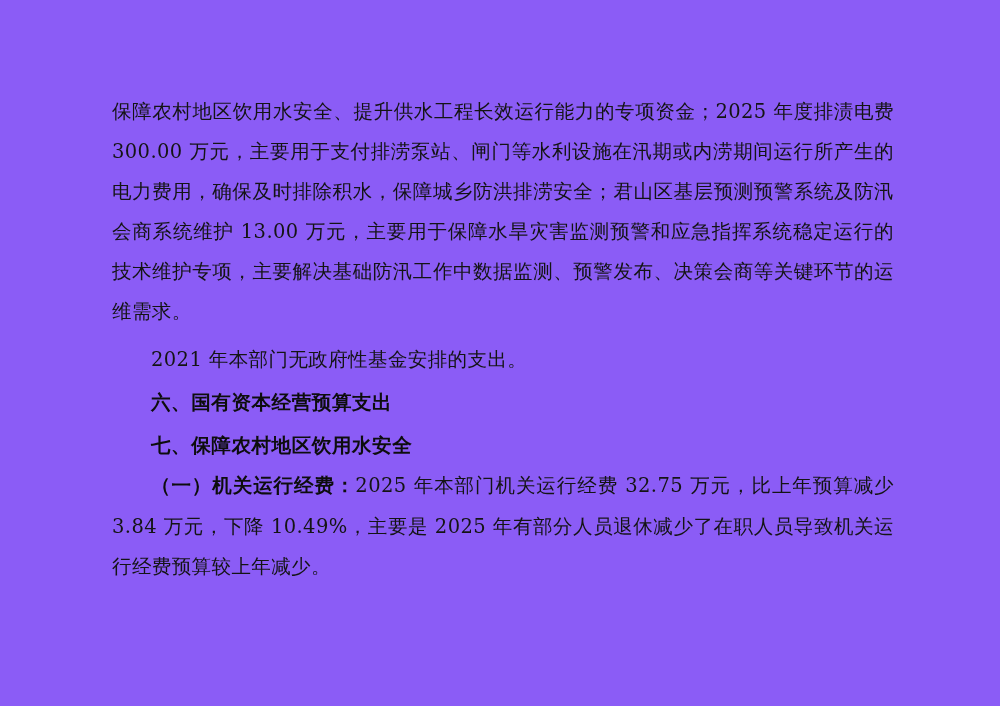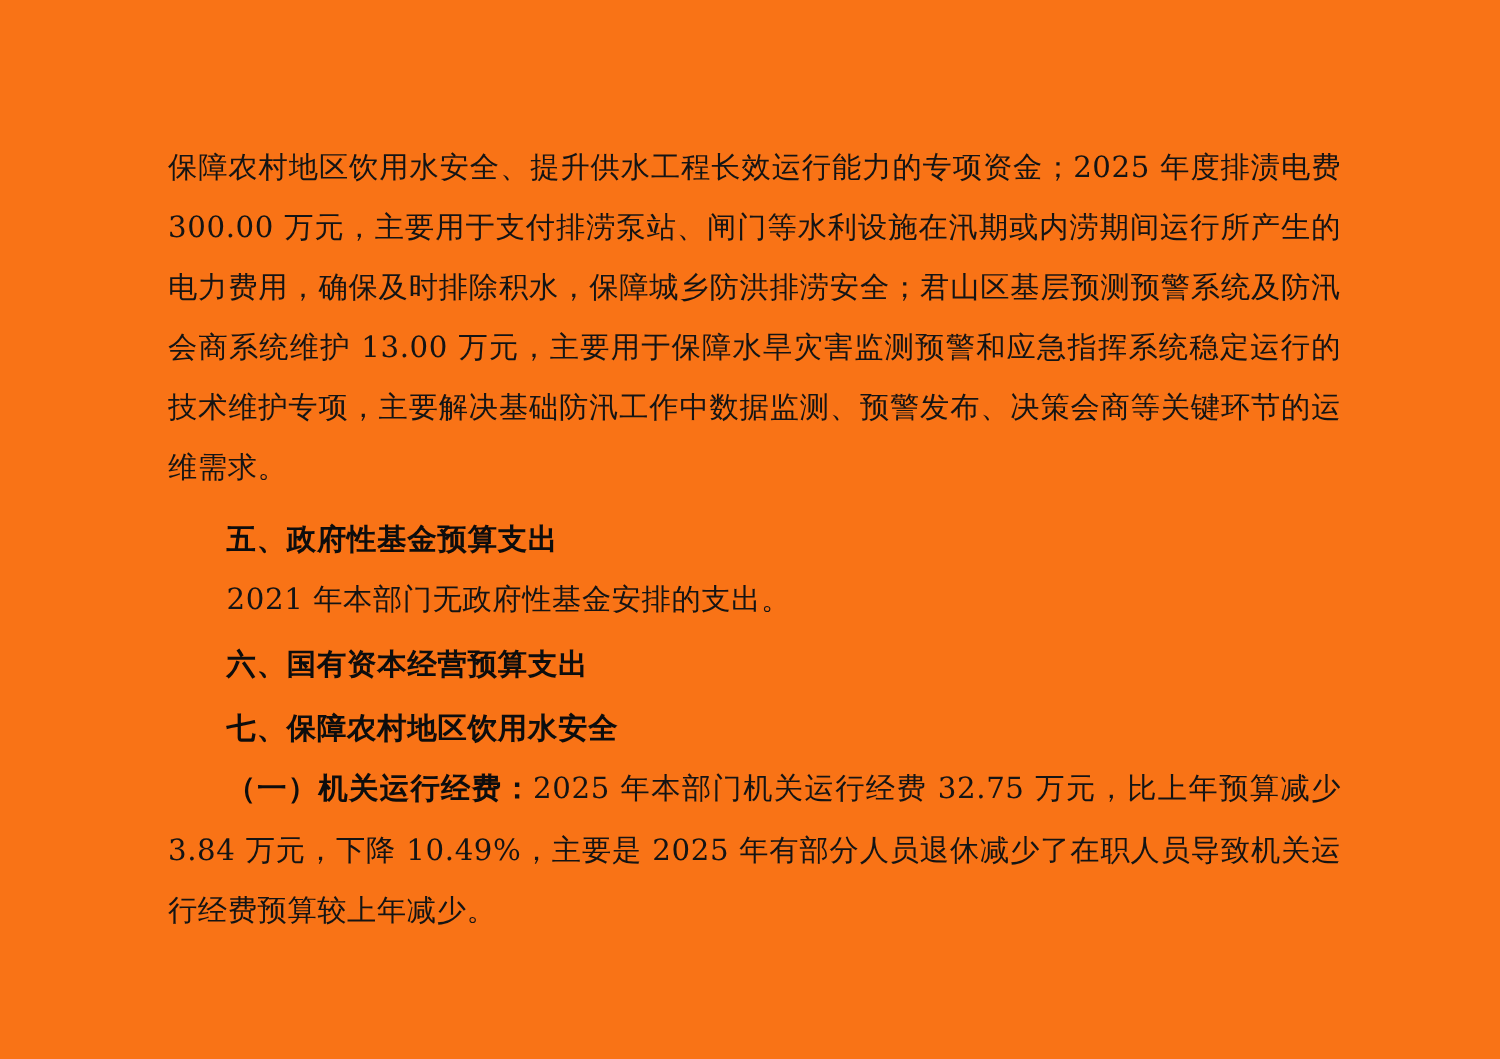--- a/index.html
+++ b/index.html
@@ -11,21 +11,21 @@
     width: 1000px;
     height: 706px;
     font-family: "DejaVu Serif", "Liberation Serif", serif;
     color: #1a1a1a;
     overflow: hidden;
   }
   .page {
     position: relative;
     width: 1000px;
     height: 706px;
-    background: #f97316;
+    background: #8b5cf6;
     box-sizing: border-box;
     padding: 92px 108px 0 112px;
   }
   .doc-body {
     width: 782px;
   }
   p {
     margin: 0;
     font-size: 19.5px;
     line-height: 40px;
@@ -65,21 +65,20 @@
 </head>
 <body>
 
 <div class="page">
   <div class="doc-body">
 
     <p class="para-first">保障农村地区饮用水安全、提升供水工程长效运行能力的专项资金；2025 年度排渍电费 300.00 万元，主要用于支付排涝泵站、闸门等水利设施在汛期或内涝期间运行所产生的电力费用，确保及时排除积水，保障城乡防洪排涝安全；君山区基层预测预警系统及防汛会商系统维护 13.00 万元，主要用于保障水旱灾害监测预警和应急指挥系统稳定运行的技术维护专项，主要解决基础防汛工作中数据监测、预警发布、决策会商等关键环节的运维需求。</p>
 
     <div class="block-gap-sm"></div>
 
-    <p class="heading">五、政府性基金预算支出</p>
     <p class="para-indent">2021 年本部门无政府性基金安排的支出。</p>
 
     <div class="block-gap-xs"></div>
 
     <p class="heading">六、国有资本经营预算支出</p>
 
     <div class="block-gap-xs"></div>
 
     <p class="heading">七、保障农村地区饮用水安全</p>
 

